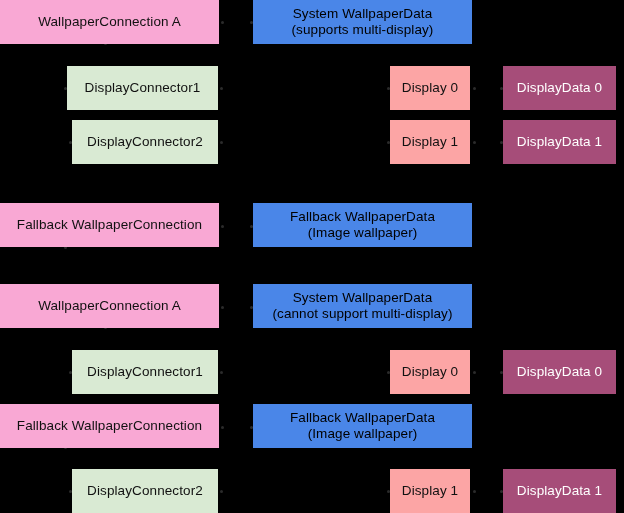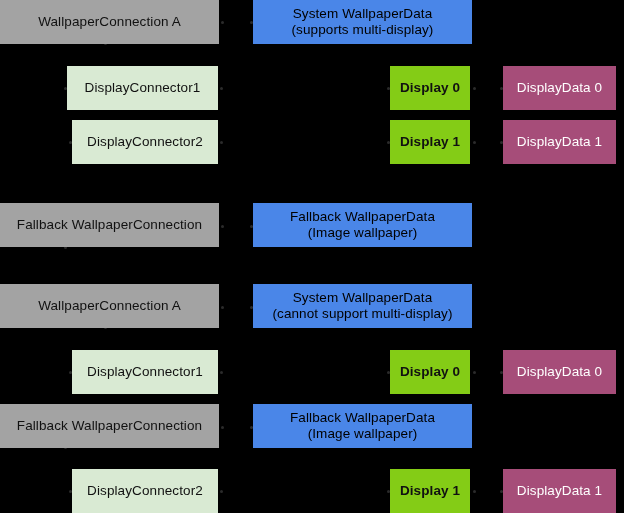--- a/index.html
+++ b/index.html
@@ -24,24 +24,24 @@
     display: flex;
     align-items: center;
     justify-content: center;
     text-align: center;
     line-height: 1.22;
     white-space: pre-line;
     padding: 2px 4px;
     font-size: 13.5px;
     letter-spacing: 0.1px;
   }
-  .node.green   { background: #a3a3a3; color: #111111; text-align: center; }
+  .node.green   { background: #f9a8d4; color: #111111; text-align: center; }
   .node.lgreen  { background: #d9ead3; color: #111111; }
   .node.blue    { background: #4a86e8; color: #000000; }
-  .node.pink    { background: #84cc16; color: #111111; font-weight: bold; }
+  .node.pink    { background: #fca5a5; color: #111111; }
   .node.magenta { background: #a64d79; color: #ffffff; }
   .node .label {
     display: block;
     white-space: pre-line;
     width: 100%;
   }
   .pin {
     position: absolute;
     width: 3px;
     height: 3px;

